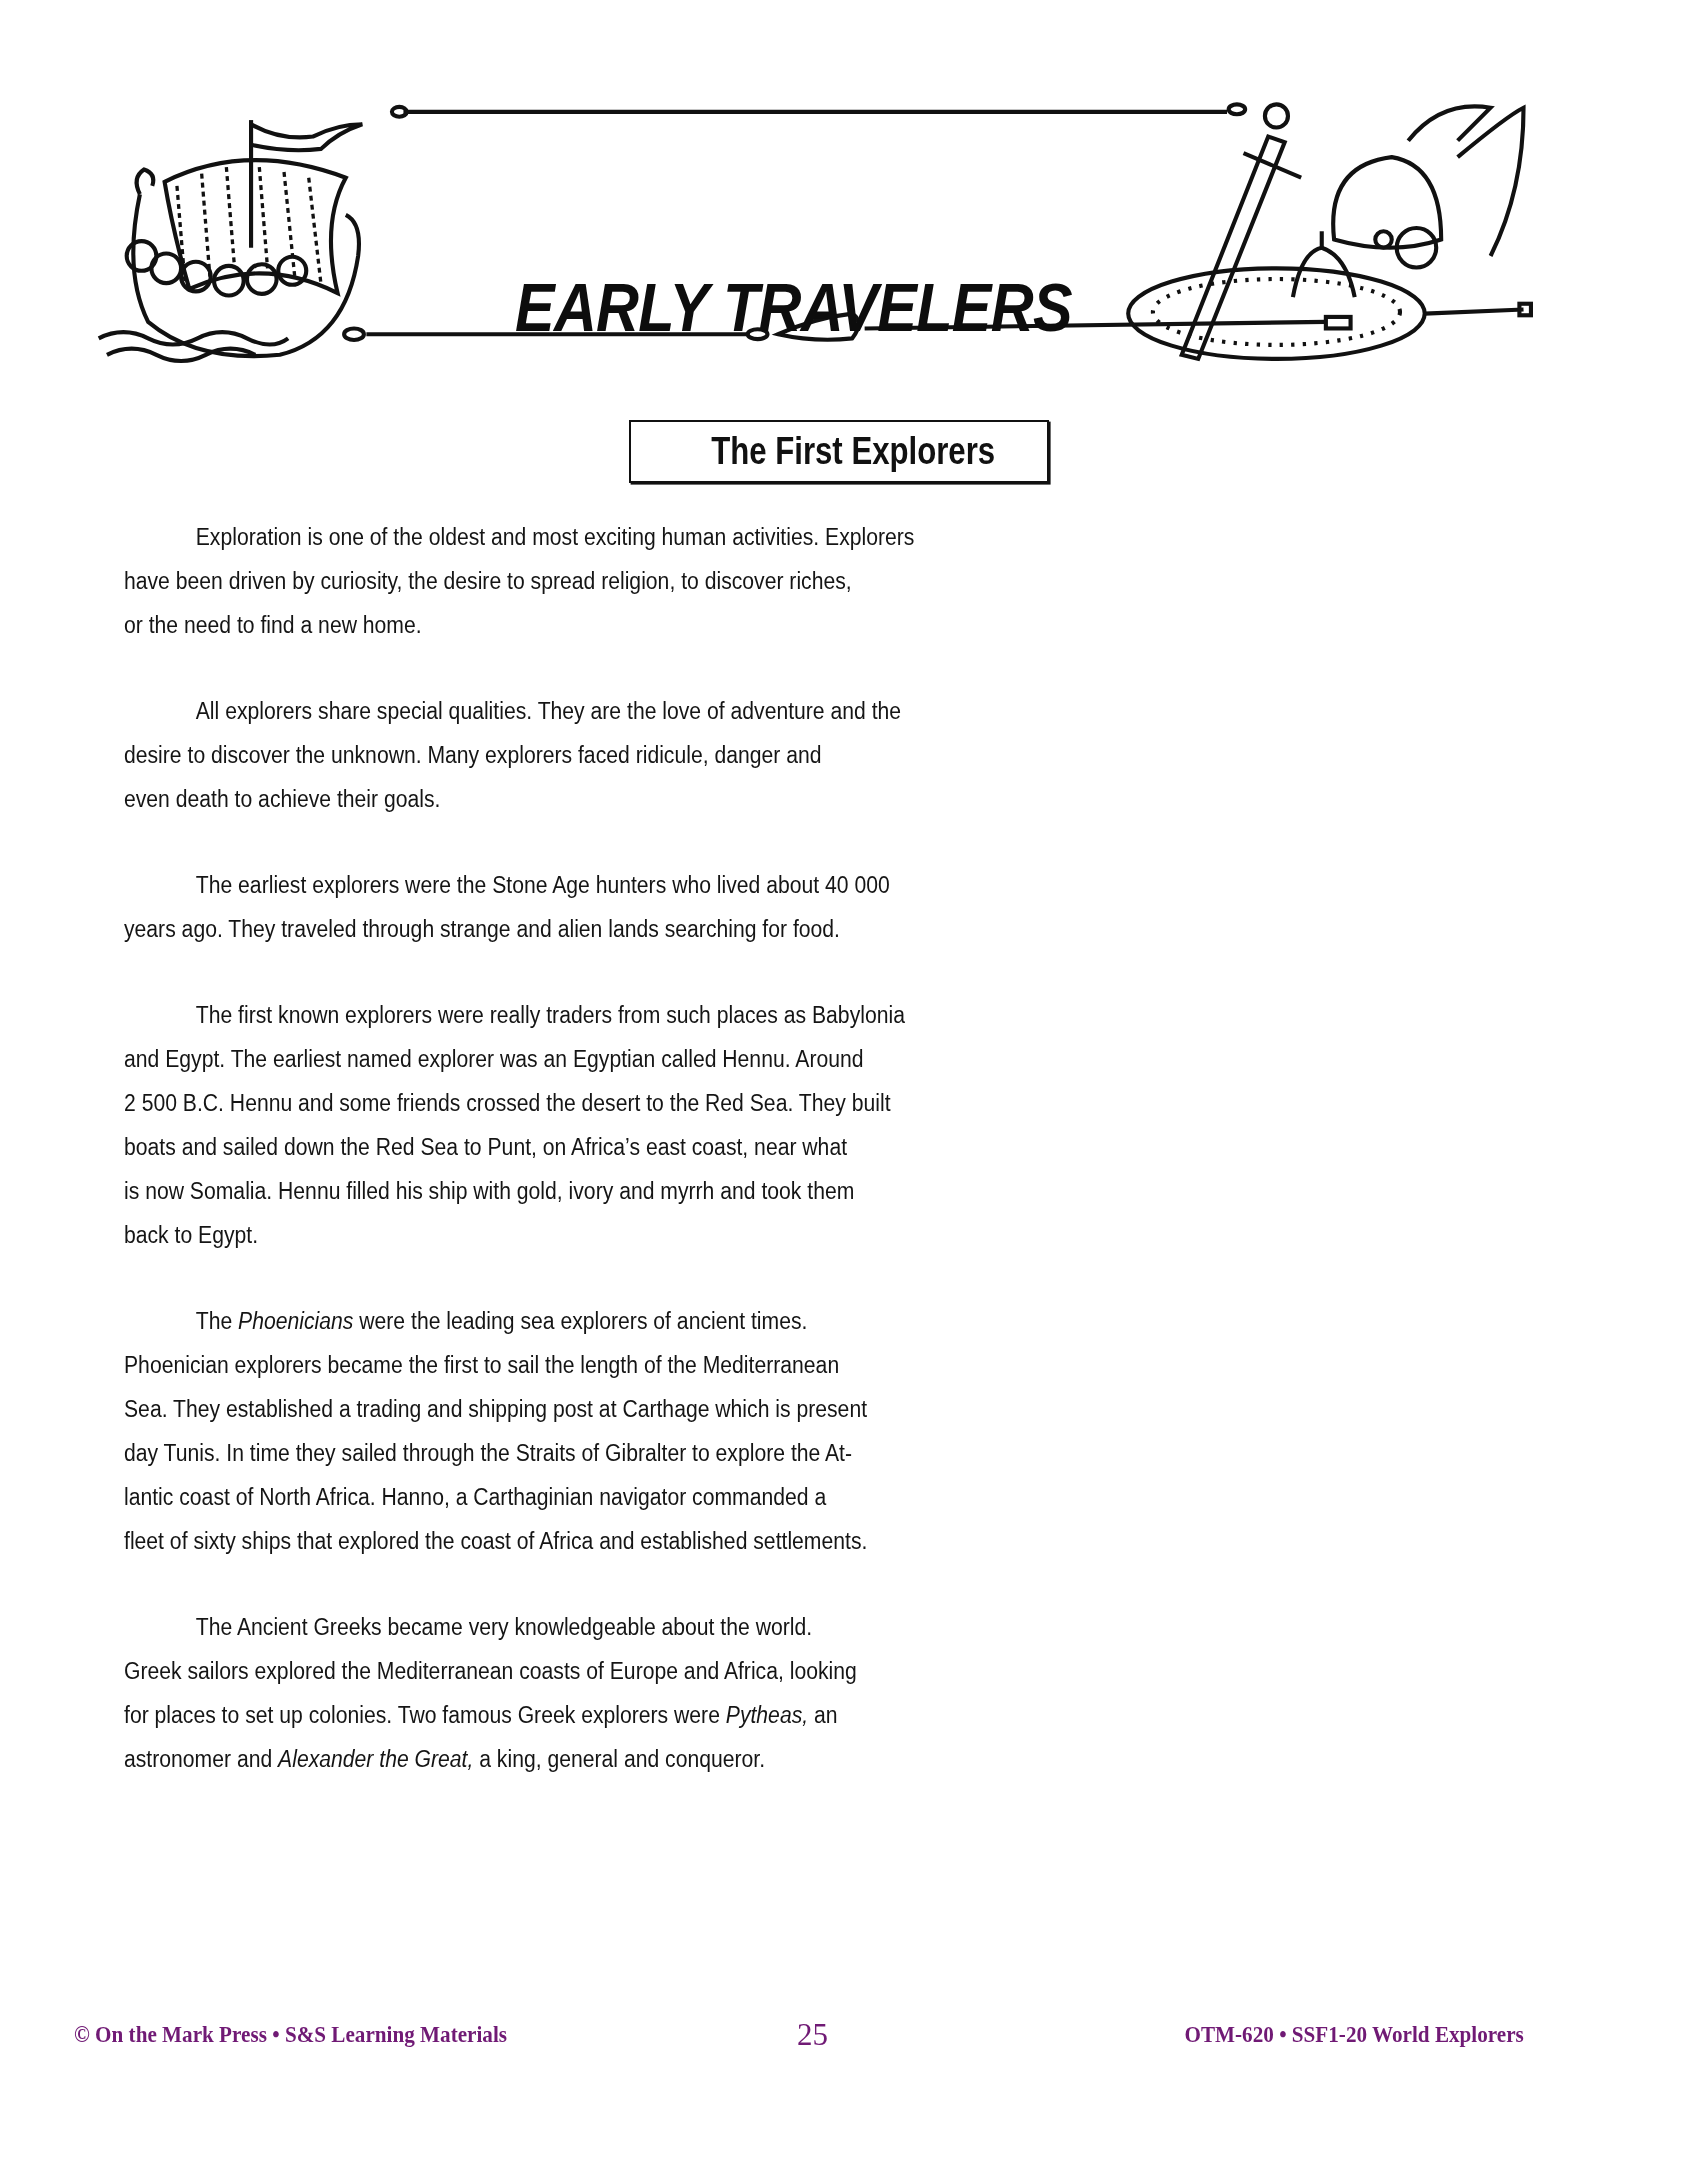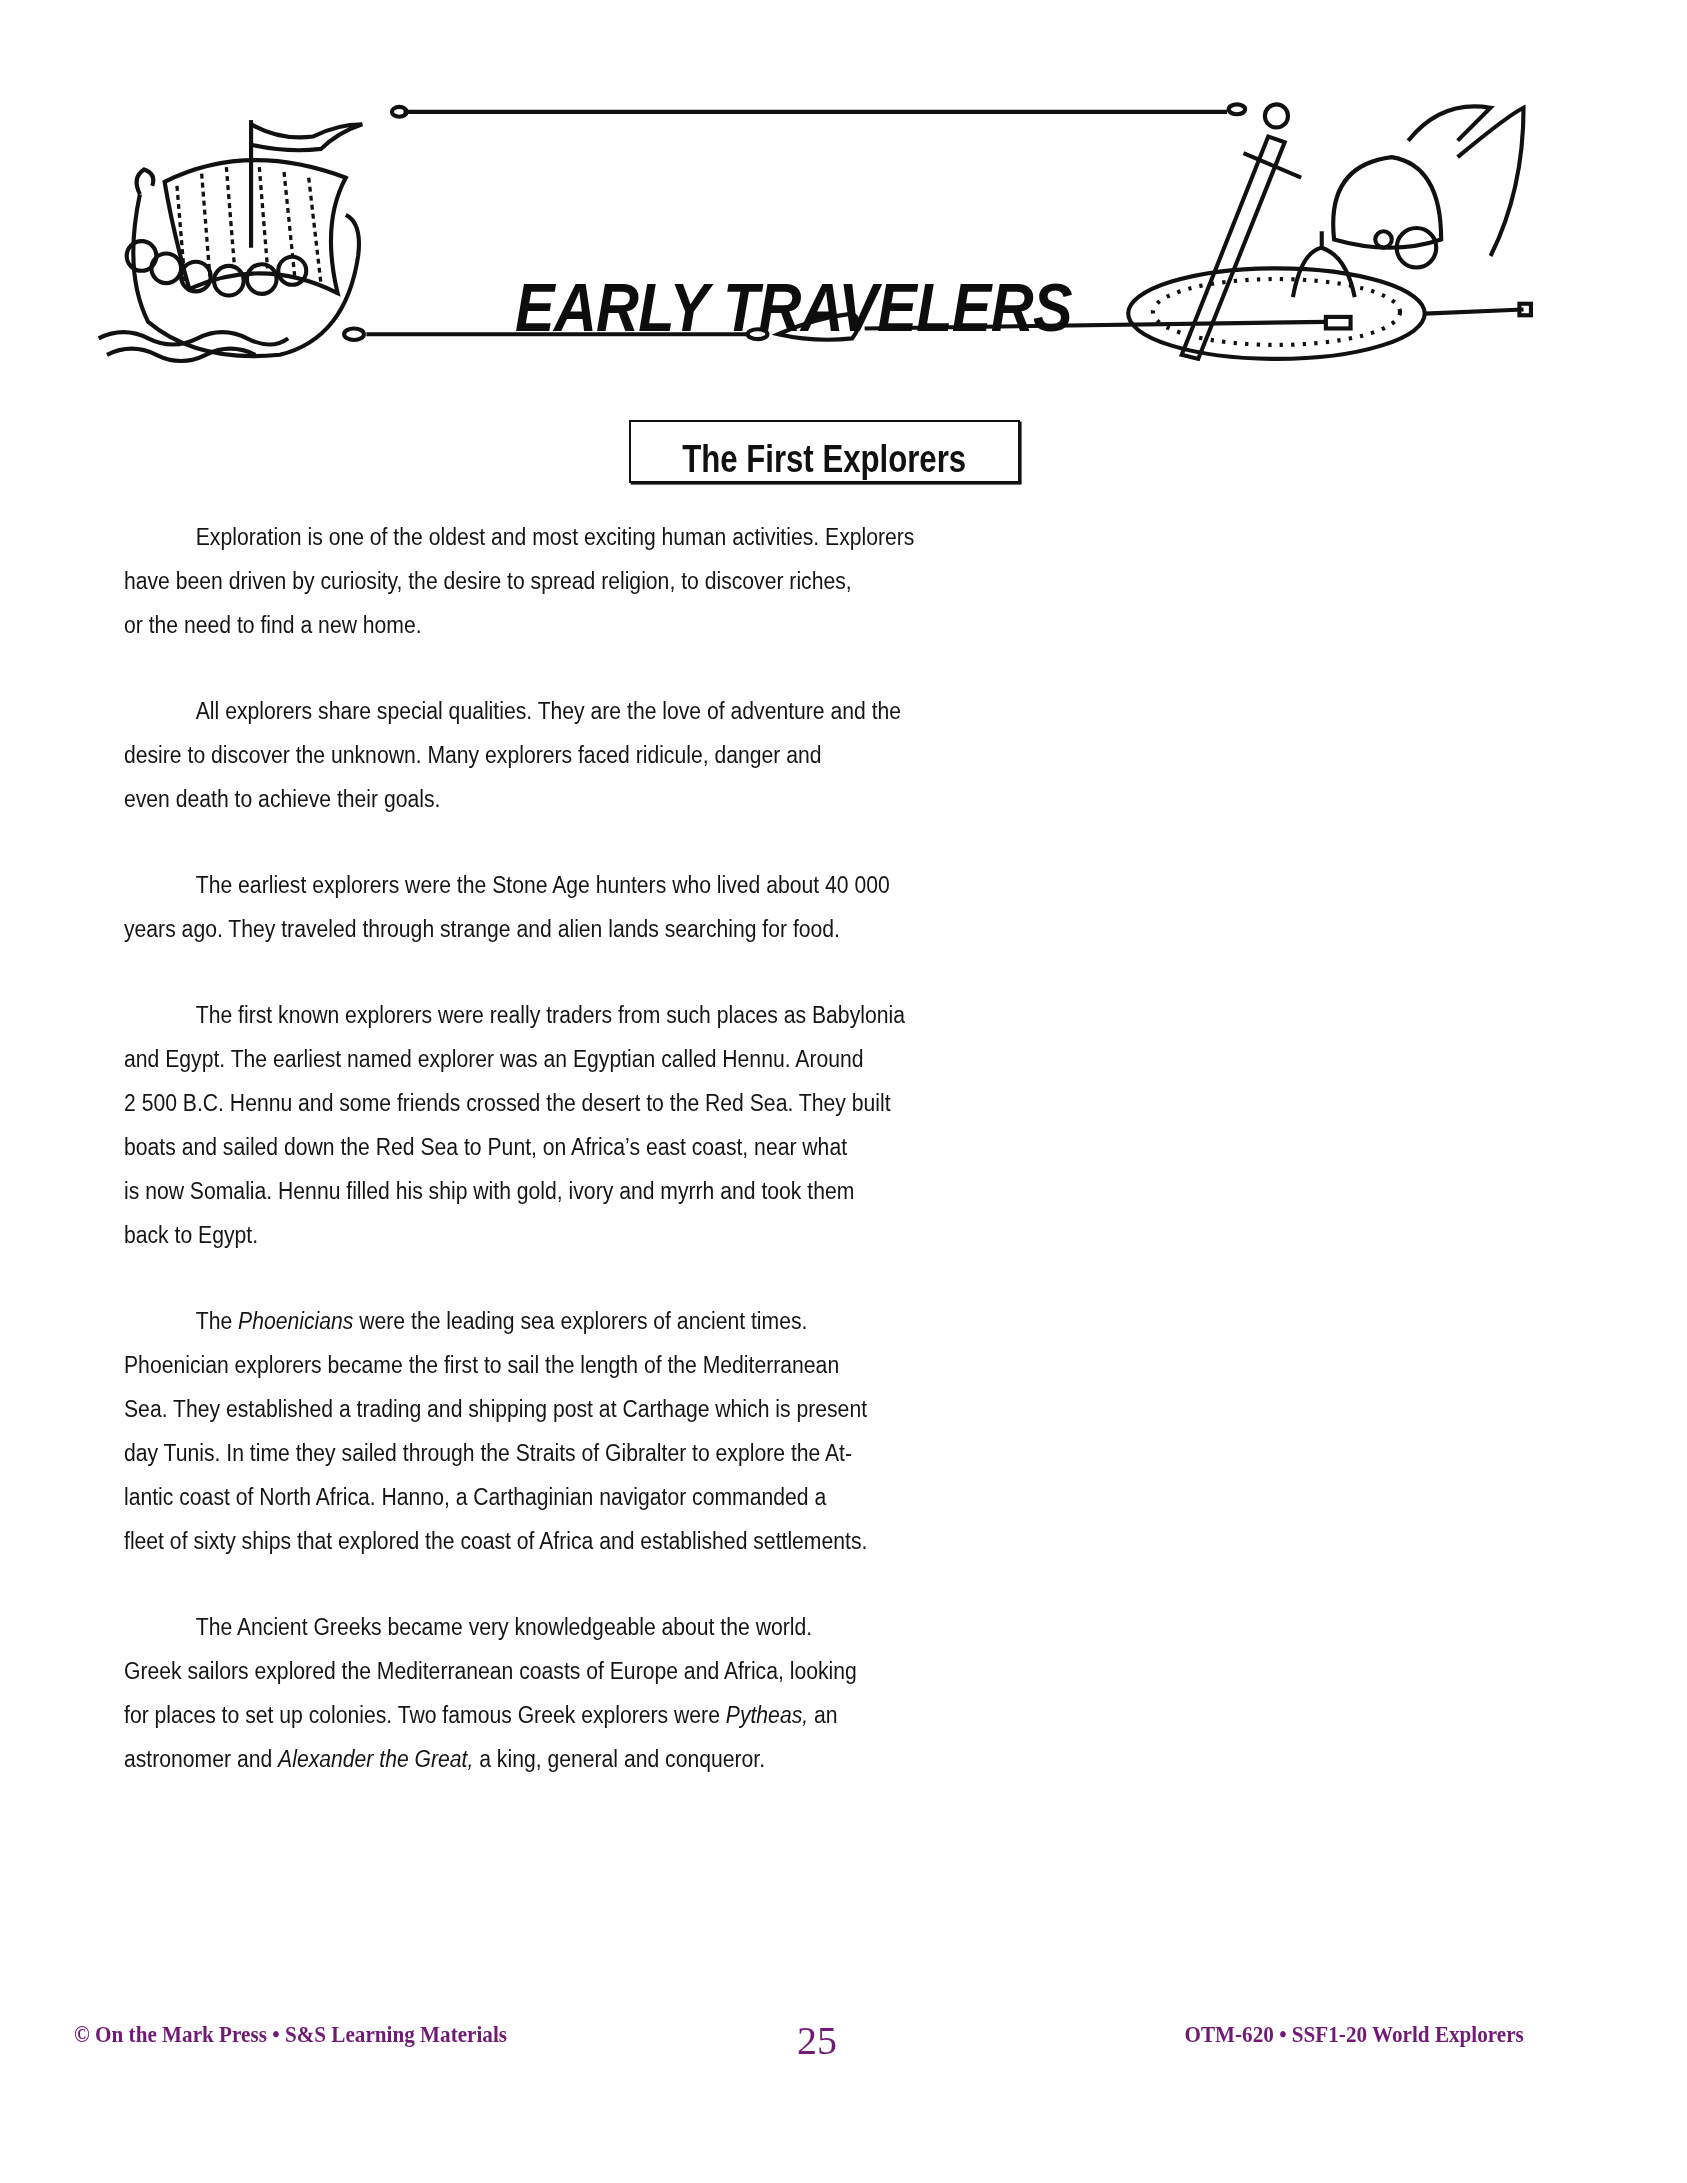--- a/index.html
+++ b/index.html
@@ -4,34 +4,34 @@
 <style>
   html, body { margin:0; padding:0; background:#ffffff; }
   body { width:1687px; height:2183px; position:relative; overflow:hidden; color:#111; font-family:"Liberation Sans", sans-serif; }
 
   
   .banner { position:absolute; left:74px; top:91px; width:1466px; height:297px;text-align:right; }
   .banner svg { position:absolute; left:0; top:0; }
   .banner-title { position:absolute; left:441px; top:177px; font-family:"Liberation Sans", sans-serif; font-style:italic; font-weight:bold; font-size:69px; letter-spacing:-0.8px; color:#0d0d0d; transform:scaleX(0.86); transform-origin:left center; white-space:nowrap; }
 
   
-  .section-box { position:absolute; left:629px; top:420px; width:387px; height:59px; border:2.5px solid #111; box-shadow: 1.6px 1.6px 0 #111; display:flex; align-items:flex-end; justify-content:center; }
+  .section-box { position:absolute; left:629px; top:420px; width:387px; height:59px; border:2.5px solid #111; box-shadow: 1.6px 1.6px 0 #111; display:flex; align-items:center; justify-content:center;padding-left:29px; }
   .section-title { font-family:"Liberation Sans", sans-serif; font-weight:bold; font-size:38px; color:#111; transform:scaleX(0.82); white-space:nowrap; }
 
   
   .body { position:absolute; left:124px; top:515px; width:1401px; }
   .para { font-family:"Liberation Sans", sans-serif; font-size:23px; line-height:44px; margin:0 0 42px 0; color:#151515; transform-origin:left top; }
   .line { display:block; white-space:nowrap; transform:scaleX(0.92); transform-origin:left center; }
   .indent { padding-left:78px; }
   .it { font-style:italic; }
 
   
   .footer { position:absolute; top:2017px; left:74px; width:1450px; height:33px; font-family:"Liberation Serif", serif; color:#701a75; }
   .footer-left { position:absolute; left:0; top:5px; font-weight:bold; font-size:23px; white-space:nowrap; transform:scaleX(0.92); transform-origin:left center; }
-  .footer-center { position:absolute; left:723px; top:0; font-size:40px; }
+  .footer-center { position:absolute; left:723px; top:0; font-size:31px; }
   .footer-right { position:absolute; right:0; top:5px; font-weight:bold; font-size:23px; white-space:nowrap; transform:scaleX(0.92); transform-origin:right center; }
 </style>
 </head>
 <body>
 
 <div class="banner">
   <svg width="1466" height="297" viewBox="0 0 1780 360">
 
     <g stroke="#111" stroke-width="5" fill="none">
       <line x1="400" y1="25" x2="1400" y2="25"></line>

